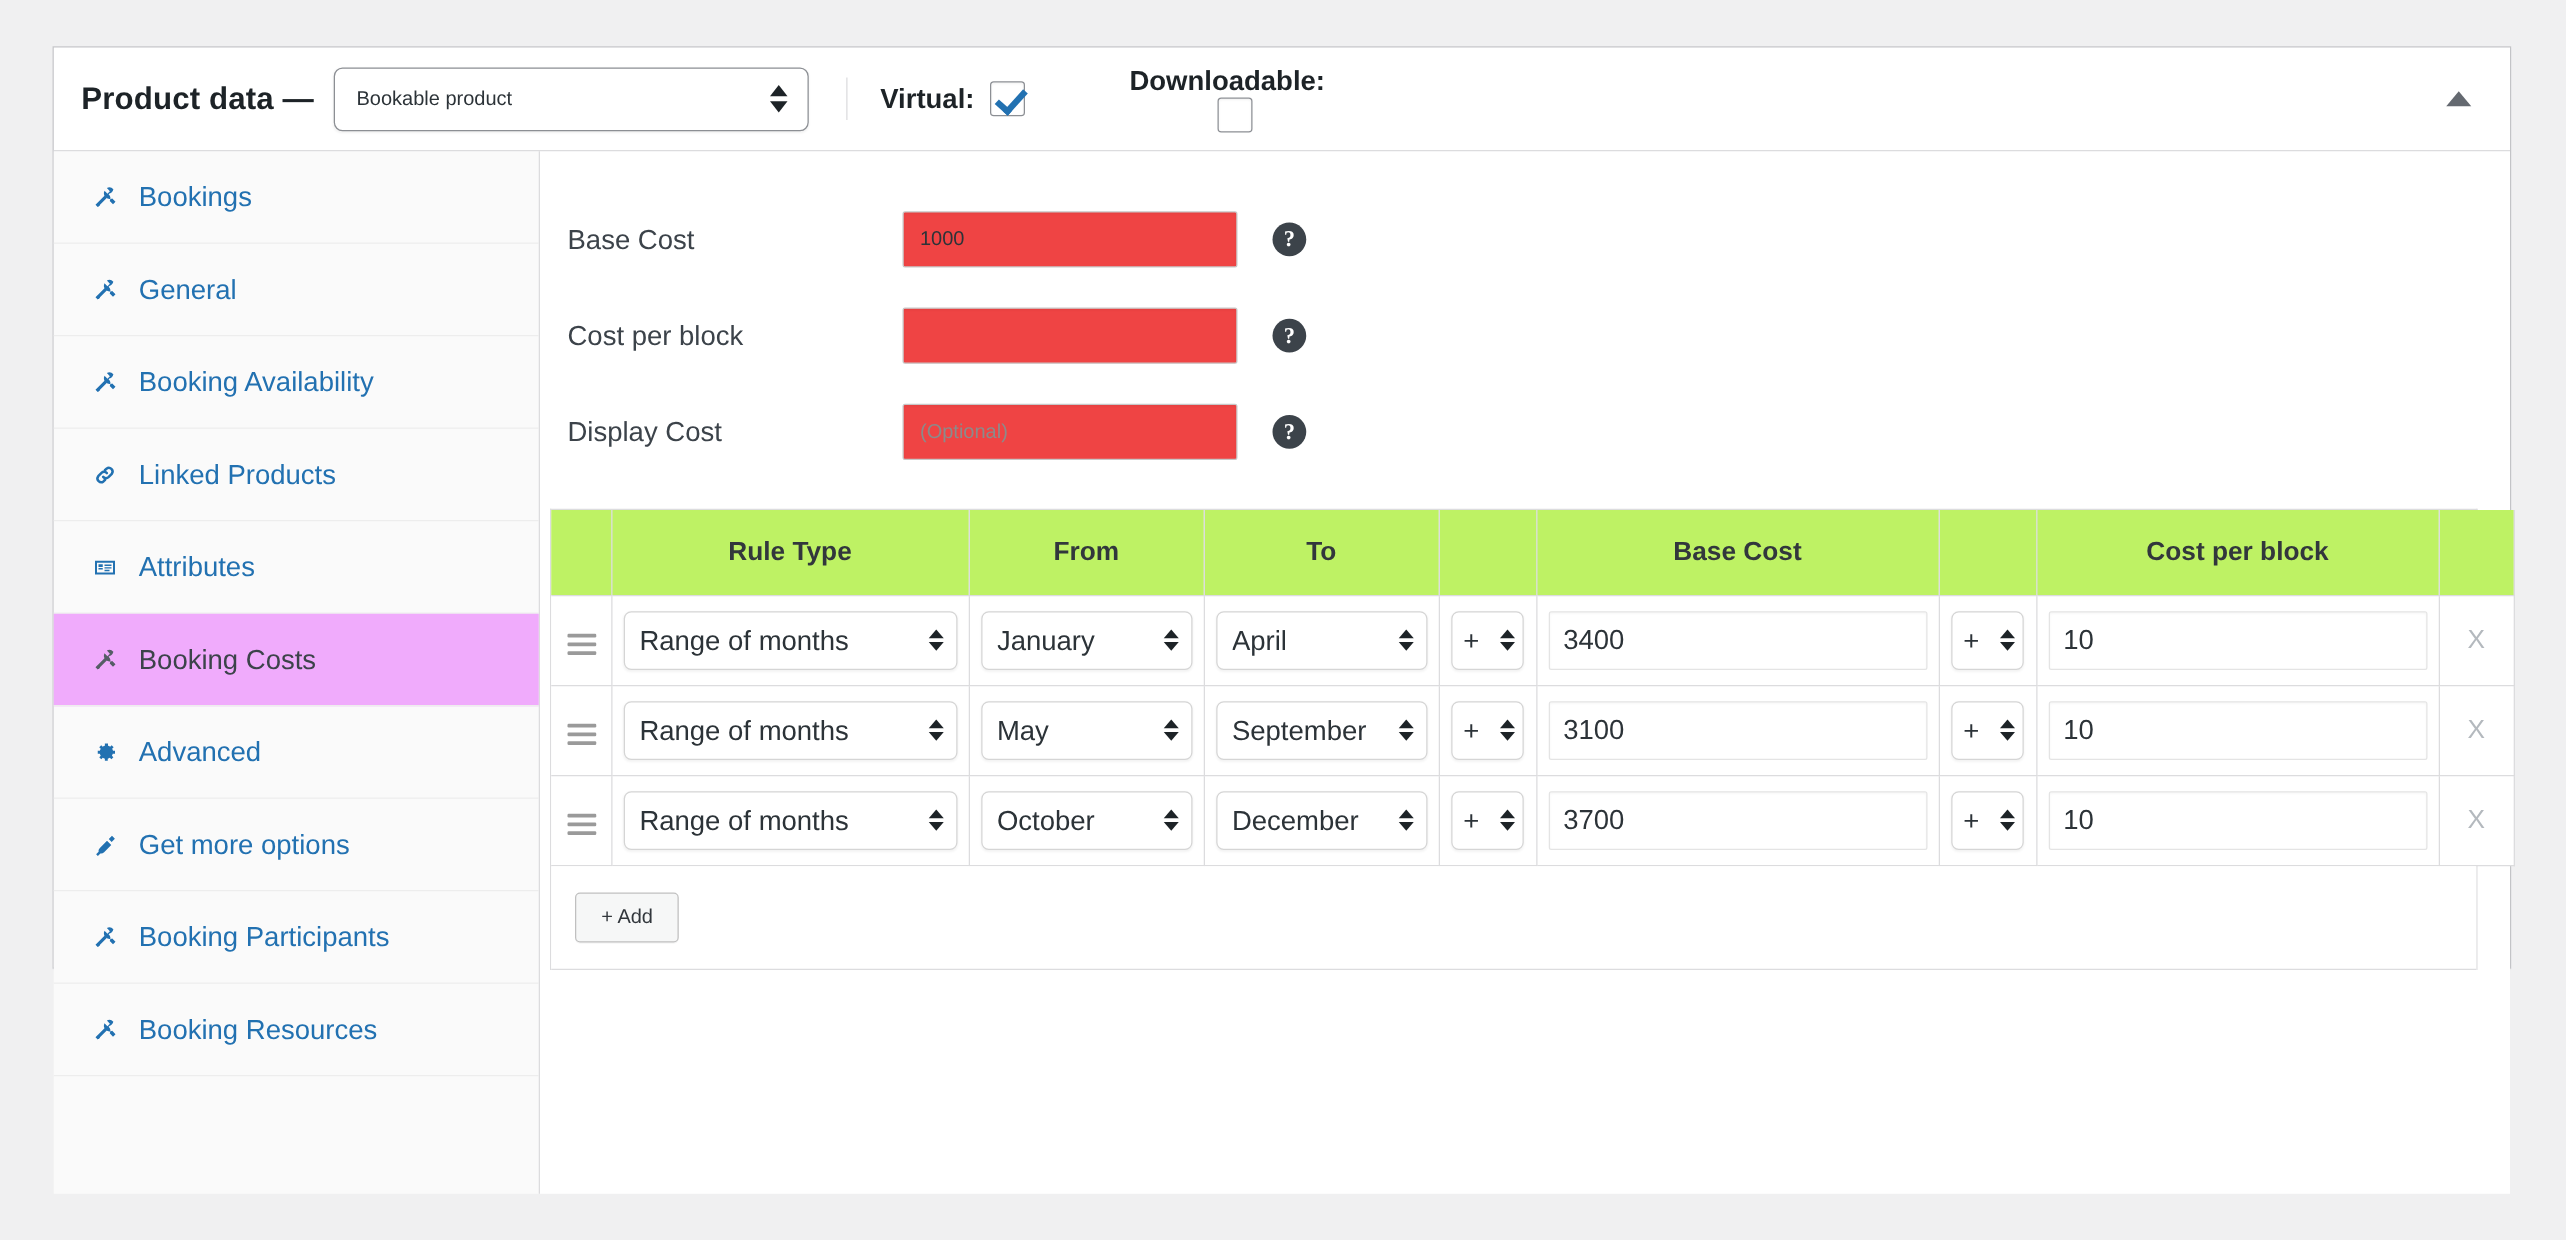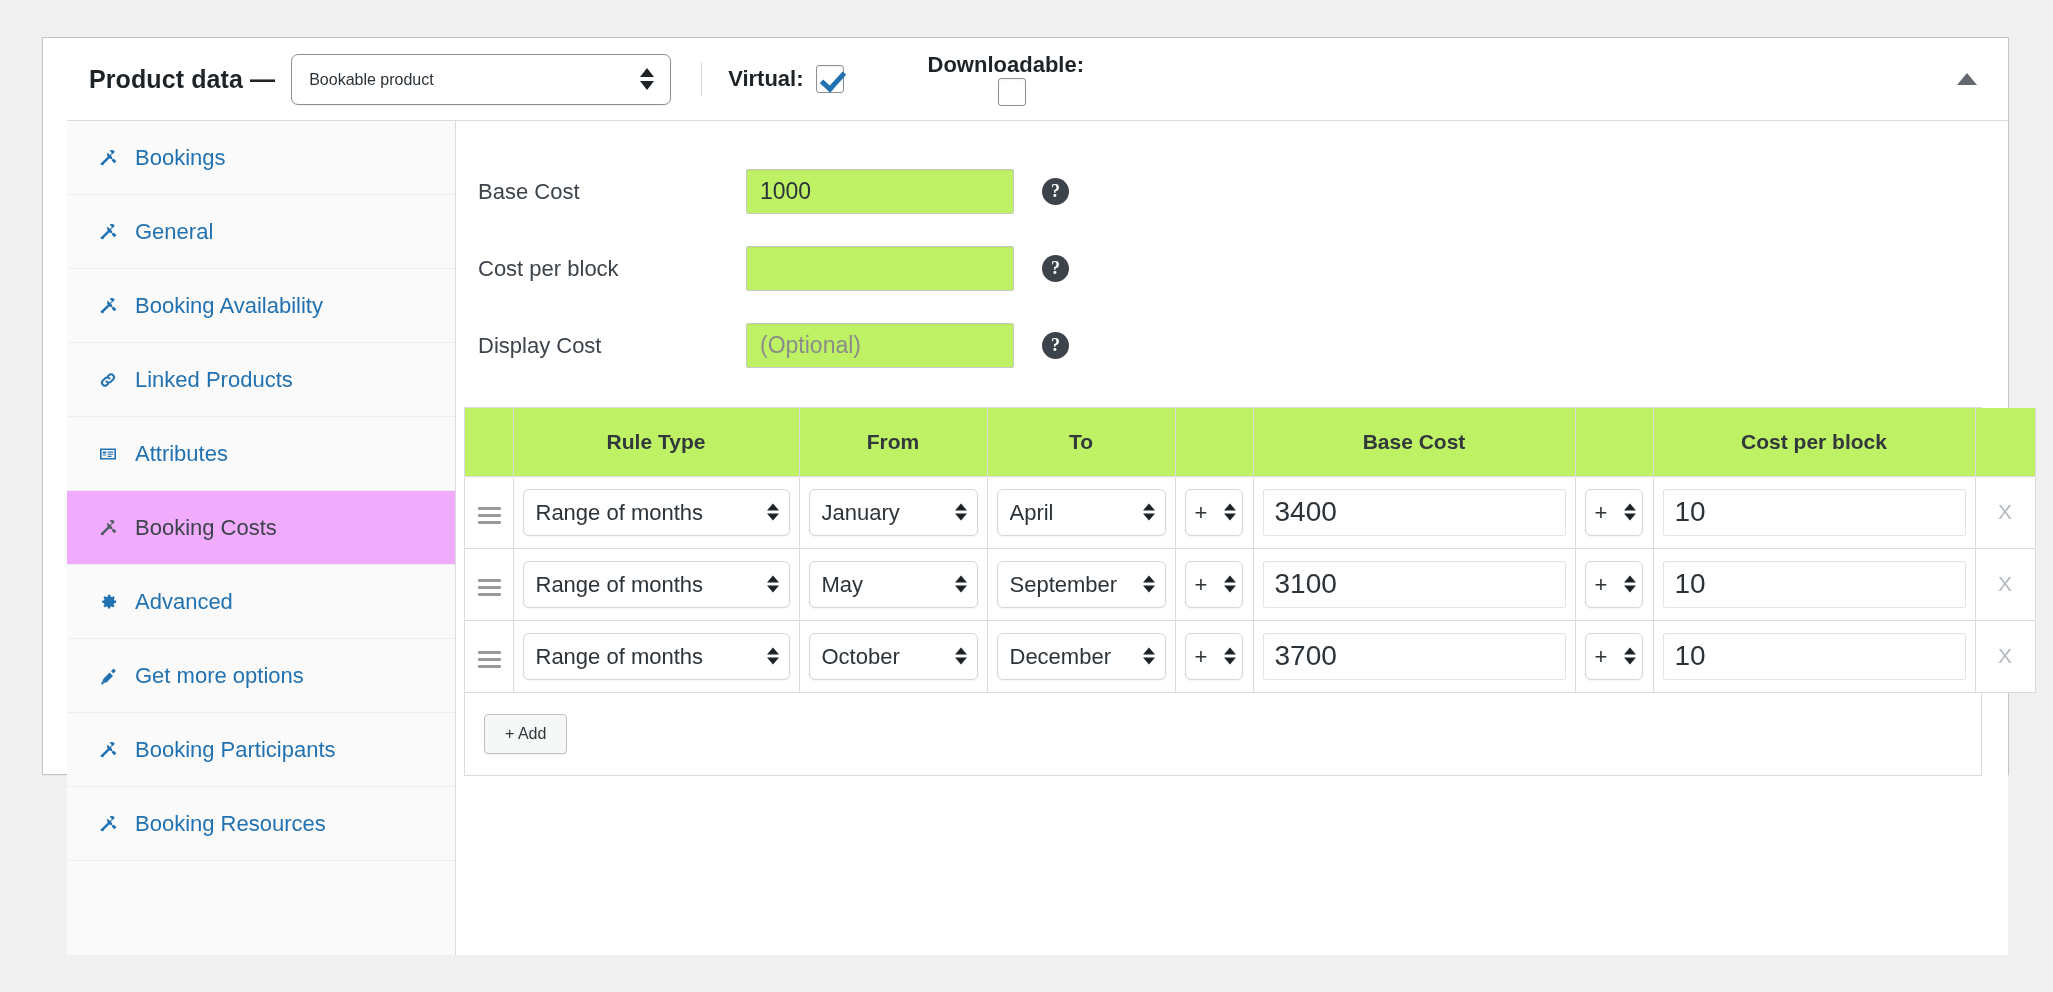--- a/index.html
+++ b/index.html
@@ -24,21 +24,20 @@
   
   .metabox {
     position: absolute;
     left: 42px;
     top: 37px;
     width: 1967px;
     height: 738px;
     background: #ffffff;
     border: 1px solid #c3c4c7;
     box-shadow: 0 1px 1px rgba(0,0,0,.04);
-    padding-left: 24px;
   }
 
   
   .panel-header {
     position: relative;
     height: 83px;
     border-bottom: 1px solid #dcdcde;
     display: flex;
     align-items: center;
     padding: 0 28px 0 22px;
@@ -195,23 +194,23 @@
     width: 268px;
     flex: none;
     font-size: 22px;
     color: #3c434a;
   }
   .txt-input {
     width: 268px;
     height: 45px;
     padding: 0 13px;
     font-family: "Liberation Sans", sans-serif;
-    font-size: 23px;
+    font-size: 16px;
     color: #2c3338;
-    background: #bef264;
+    background: #ef4444;
     border: 1px solid #c7c7c7;
     border-radius: 2px;
     box-shadow: inset 0 1px 2px rgba(0,0,0,.05);
   }
   .txt-input::placeholder { color: #8b8b8b; opacity: 1; }
 
   .help-tip {
     width: 27px; height: 27px;
     border-radius: 50%;
     background: #3c434a;
@@ -329,21 +328,21 @@
     box-shadow: 0 1px 2px rgba(0,0,0,.05);
     line-height: 45px;
   }
   .mod-wrap .sel-arrows { right: 7px; }
 
   .cell-input {
     width: 100%;
     height: 47px;
     padding: 0 11px;
     font-family: "Liberation Sans", sans-serif;
-    font-size: 28px;
+    font-size: 22px;
     color: #2c3338;
     background: #fff;
     border: 1px solid #e4e4e4;
     border-radius: 2px;
     box-shadow: inset 0 1px 2px rgba(0,0,0,.04);
   }
 
   td.del-cell { text-align: center; padding: 0; }
   .del-x {
     font-size: 21px;

